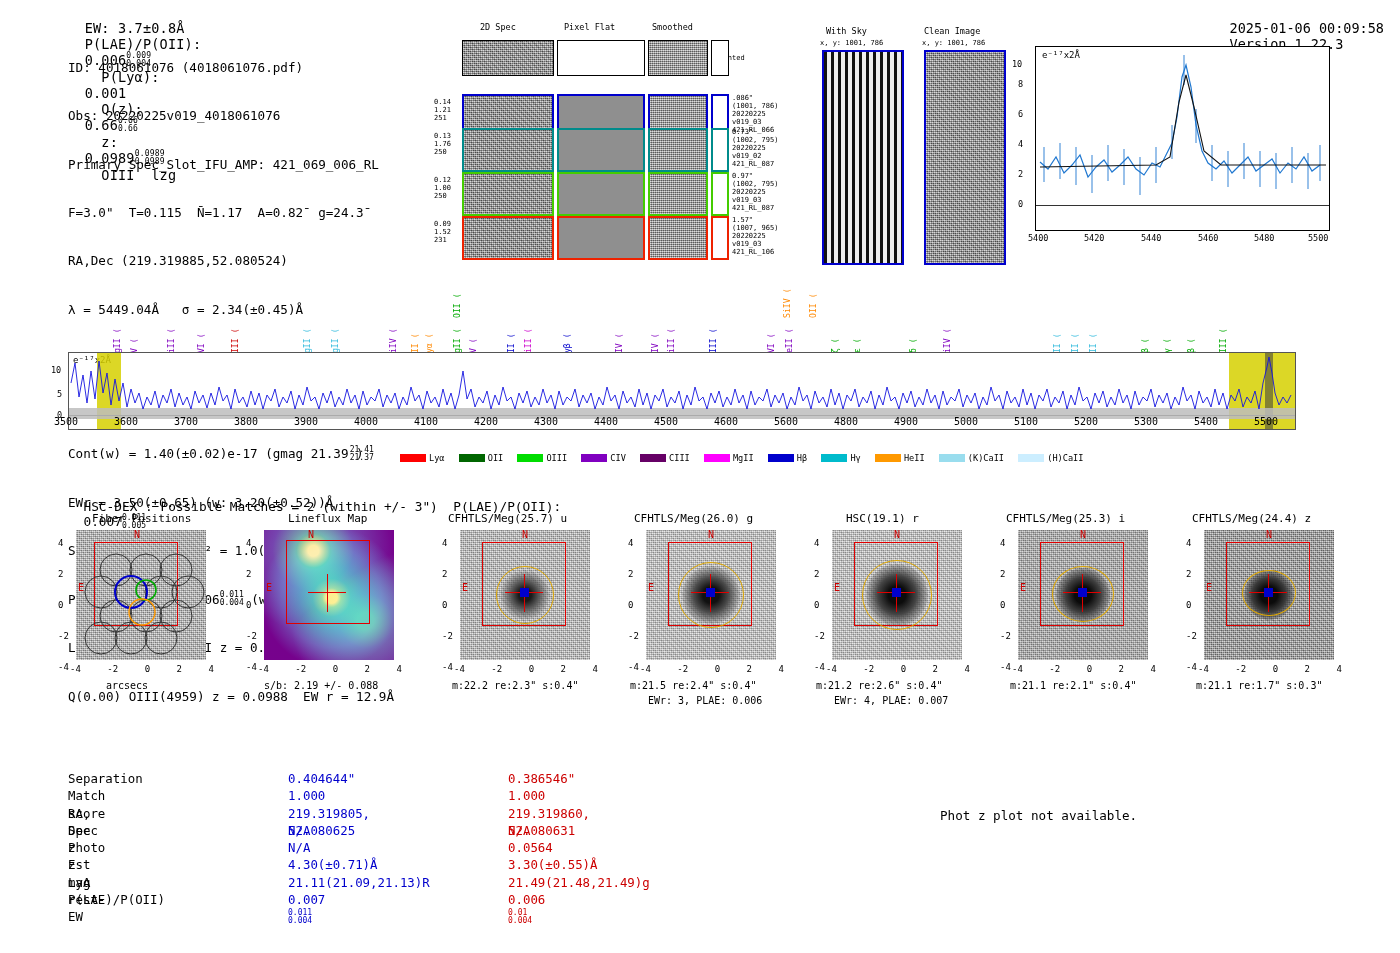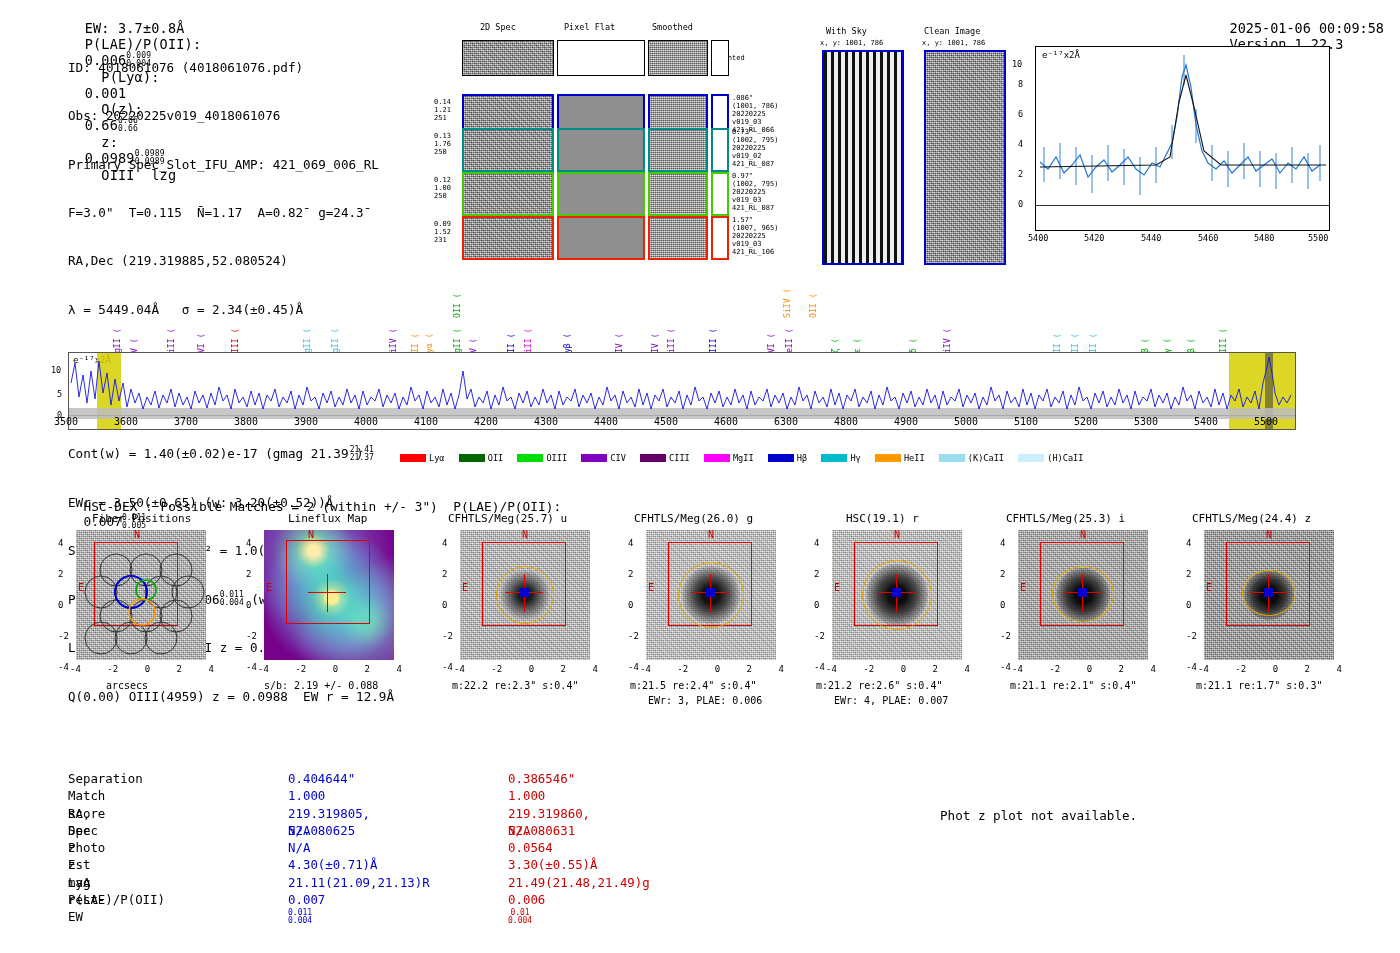--- a/index.html
+++ b/index.html
@@ -4,21 +4,21 @@
 <style>
   html,body{margin:0;padding:0;background:#ffffff;}
   body{width:1400px;height:953px;position:relative;font-family:"DejaVu Sans Mono",monospace;color:#000;}
   .abs{position:absolute;}
   .mono{font-family:"DejaVu Sans Mono",monospace;}
   .t{white-space:pre;}
   
   #hdr-line{top:4px;left:68px;font-size:13.5px;letter-spacing:0.2px;}
   #hdr-date{top:4px;right:16px;font-size:13.5px;}
   .frac{display:inline-block;font-size:8px;line-height:8px;text-align:left;vertical-align:middle;transform:translateY(-1px);}
-  .frac span{display:block;text-align:center;}
+  .frac span{display:block;}
   
   #info{top:28px;left:68px;font-size:12.6px;line-height:16.1px;}
   
   .panelbox{border:1px solid #000;box-sizing:border-box;}
   .noise{background-color:#9a9a9a;
     background-image:
       repeating-linear-gradient(0deg, rgba(255,255,255,.35) 0 1px, rgba(0,0,0,.22) 1px 2px),
       repeating-linear-gradient(90deg, rgba(255,255,255,.30) 0 1px, rgba(0,0,0,.25) 1px 2px),
       repeating-linear-gradient(45deg, rgba(0,0,0,.18) 0 2px, rgba(255,255,255,.18) 2px 4px);
   }
@@ -298,21 +298,21 @@
   <div class="abs" style="left:106px;">3700</div>
   <div class="abs" style="left:166px;">3800</div>
   <div class="abs" style="left:226px;">3900</div>
   <div class="abs" style="left:286px;">4000</div>
   <div class="abs" style="left:346px;">4100</div>
   <div class="abs" style="left:406px;">4200</div>
   <div class="abs" style="left:466px;">4300</div>
   <div class="abs" style="left:526px;">4400</div>
   <div class="abs" style="left:586px;">4500</div>
   <div class="abs" style="left:646px;">4600</div>
-  <div class="abs" style="left:706px;">6300</div>
+  <div class="abs" style="left:706px;">5600</div>
   <div class="abs" style="left:766px;">4800</div>
   <div class="abs" style="left:826px;">4900</div>
   <div class="abs" style="left:886px;">5000</div>
   <div class="abs" style="left:946px;">5100</div>
   <div class="abs" style="left:1006px;">5200</div>
   <div class="abs" style="left:1066px;">5300</div>
   <div class="abs" style="left:1126px;">5400</div>
   <div class="abs" style="left:1186px;">5500</div>
 </div>
 

